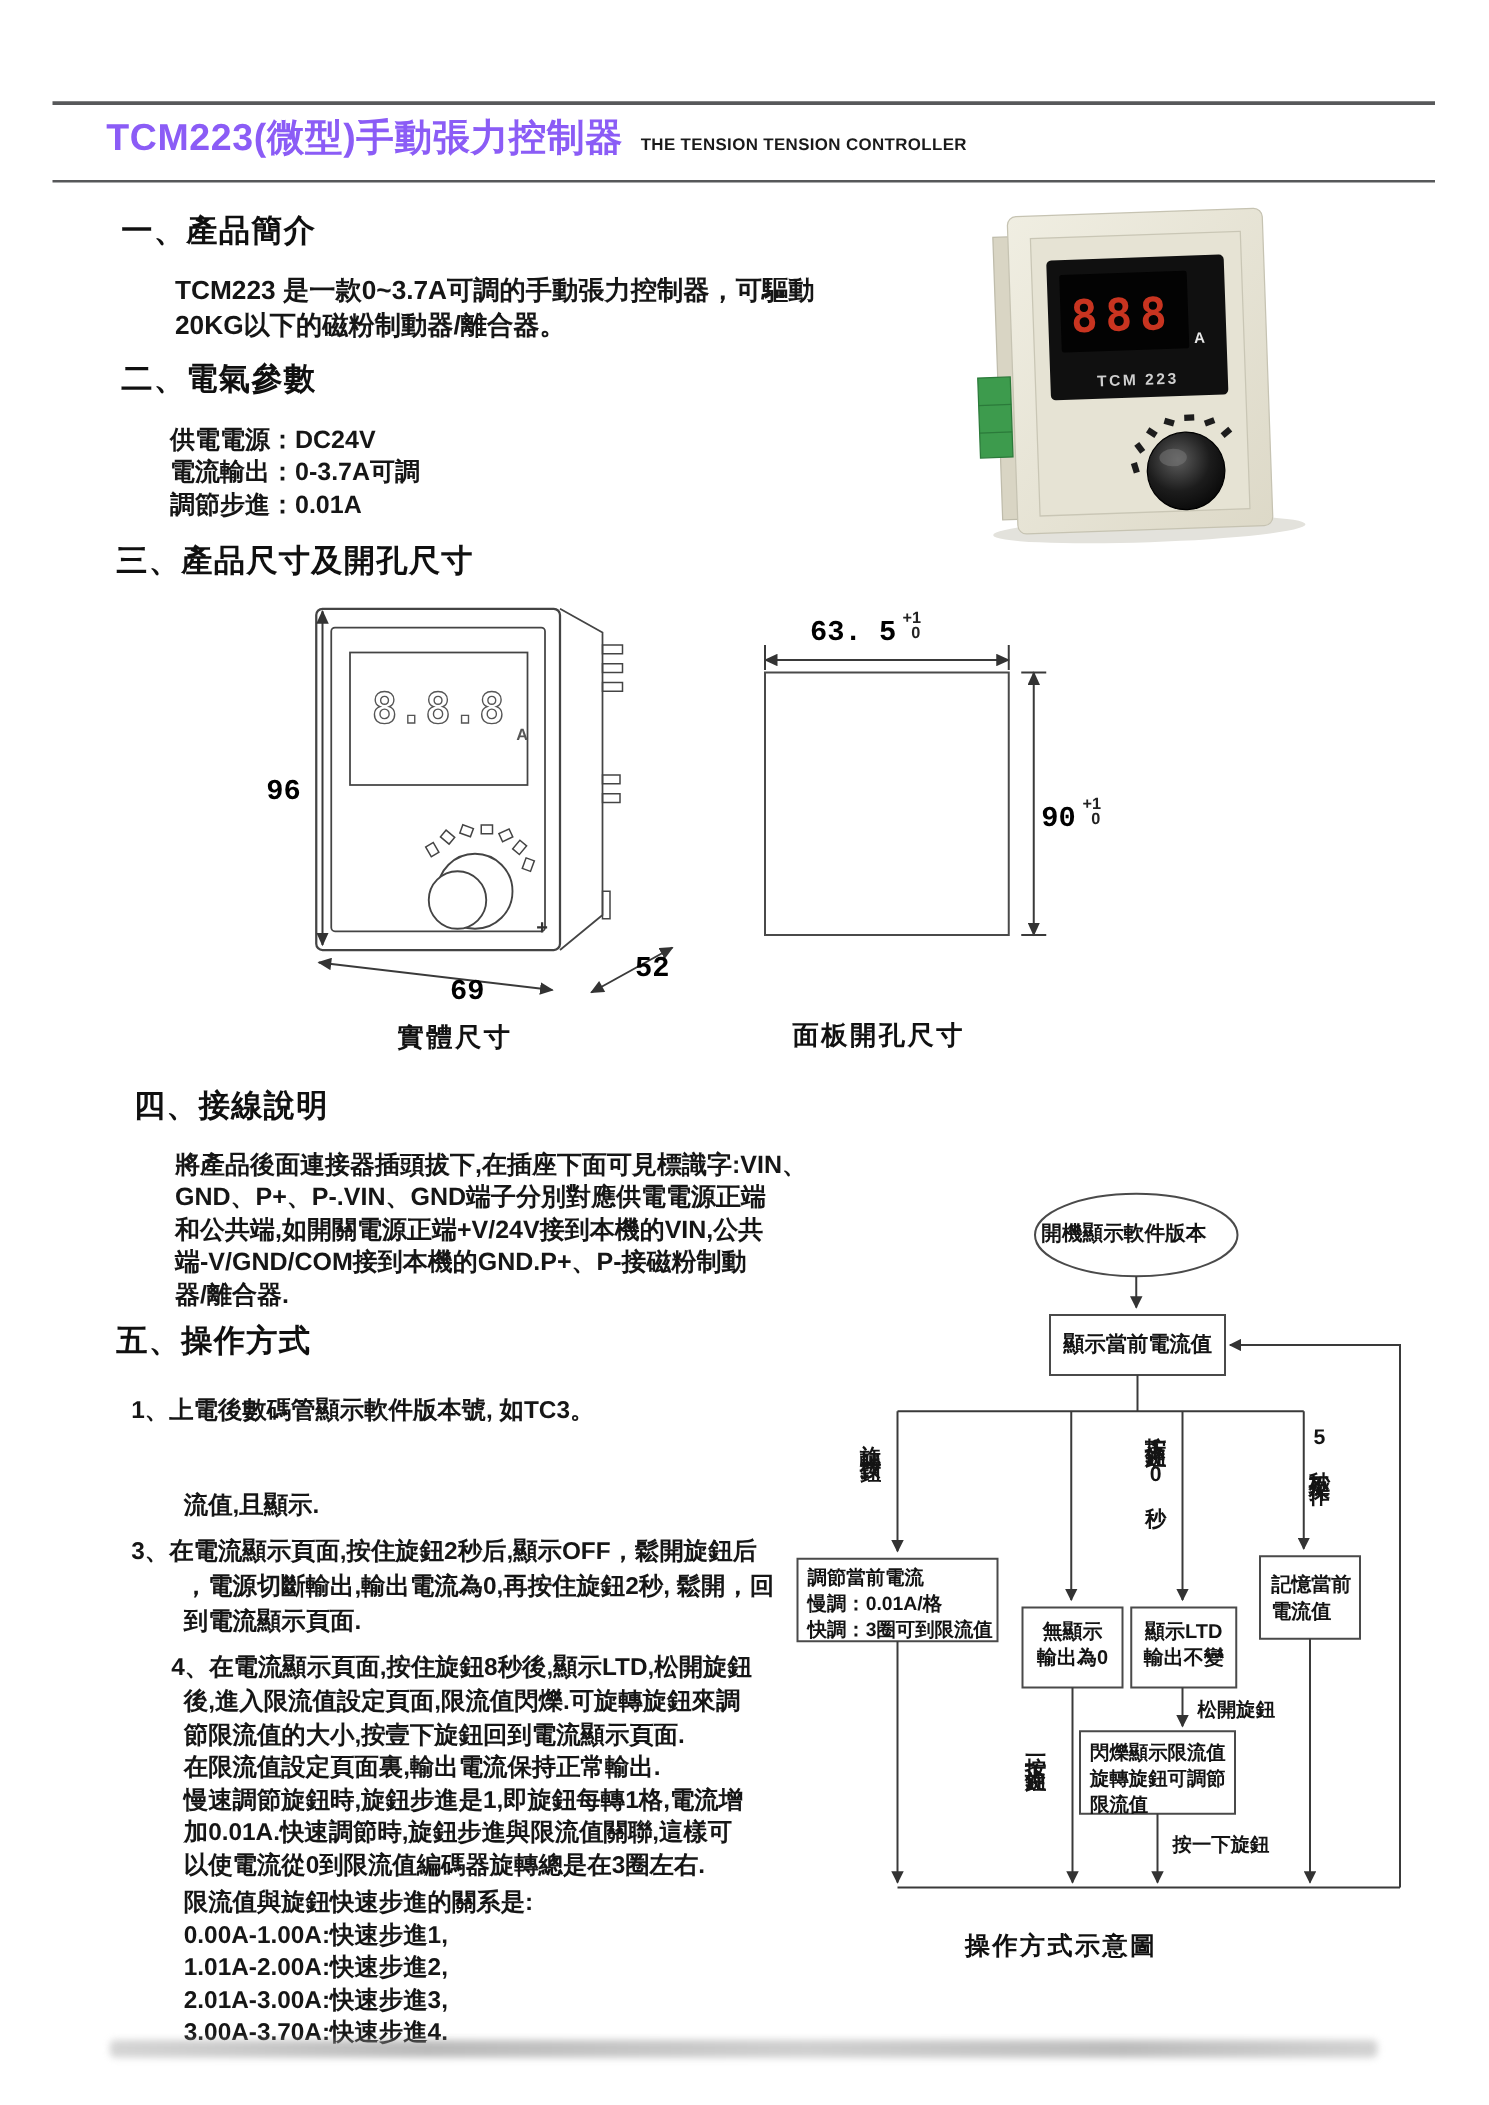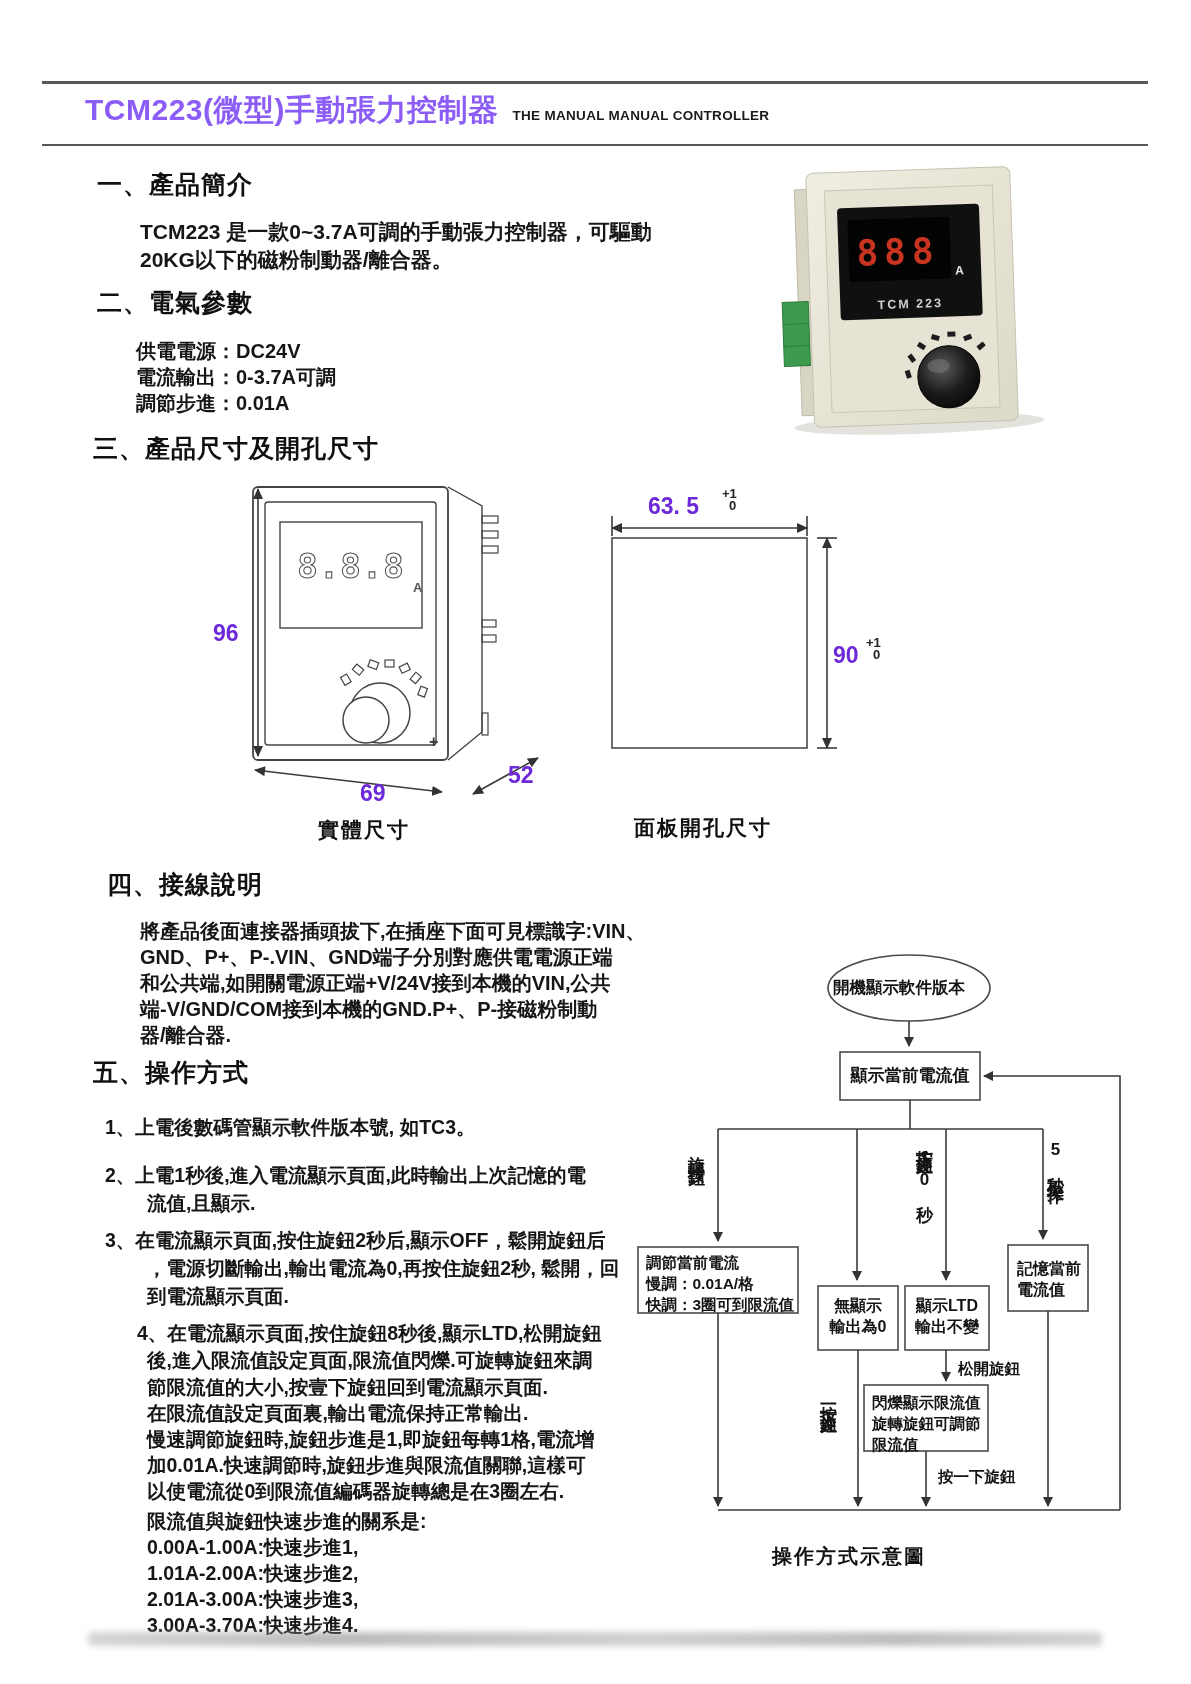--- a/index.html
+++ b/index.html
@@ -8,21 +8,21 @@
   .rule{position:absolute;background:#57585a;}
   .title-row{position:absolute;left:85px;top:90px;display:flex;align-items:baseline;white-space:nowrap;}
   .title-cn{font-size:30px;font-weight:800;letter-spacing:0.5px;color:#8b5cf6;}
   .title-en{font-size:13.5px;font-weight:700;margin-left:14px;color:#1a1a1a;letter-spacing:0.3px;}
   .h1{position:absolute;font-size:25px;font-weight:800;color:#101010;white-space:nowrap;letter-spacing:1px;}
   .tline{position:absolute;font-weight:700;white-space:nowrap;color:#161616;}
   .b21{font-size:21px;}
   .b20{font-size:20px;}
   .b195{font-size:19.5px;}
   .cap{position:absolute;font-size:21px;font-weight:800;color:#111;white-space:nowrap;letter-spacing:2px;}
-  .dim{position:absolute;font-size:23px;font-weight:600;color:#6d28d9;white-space:nowrap;font-family:Liberation Sans, sans-serif;}
+  .dim{position:absolute;font-size:23px;font-weight:600;color:#000000;white-space:nowrap;font-family:Liberation Mono, monospace;}
   .tol{position:absolute;display:flex;flex-direction:column;line-height:12px;font-size:13px;font-weight:600;color:#222;}
   .fc-text{position:absolute;font-weight:700;color:#141414;font-size:16px;line-height:21px;}
   .fc-center{text-align:center;}
   .vlabel{position:absolute;writing-mode:vertical-rl;text-orientation:upright;font-weight:700;
           font-size:17px;color:#141414;letter-spacing:5px;line-height:17px;}
   .blurband{position:absolute;left:88px;top:1632px;width:1014px;height:14px;border-radius:4px;
             background:linear-gradient(90deg,#b9b9b9,#8d8d8d 25%,#b0b0b0 55%,#909090 80%,#b5b5b5);
             filter:blur(3px);opacity:.6;}
   svg{position:absolute;overflow:visible;}
   .ln{stroke:#3a3a3a;stroke-width:1.6;fill:none;}
@@ -31,21 +31,21 @@
   .seg{font-family:"DejaVu Sans Mono","Liberation Mono",monospace;font-weight:700;}
 </style>
 </head>
 <body>
 
 <div class="page">
 
   <div class="rule" style="left:42px;top:81px;width:1106px;height:3px;"></div>
   <div class="title-row">
     <span class="title-cn">TCM223(微型)手動張力控制器</span>
-    <span class="title-en">THE MANUAL MANUAL CONTROLLER</span>
+    <span class="title-en">THE TENSION TENSION CONTROLLER</span>
   </div>
   <div class="rule" style="left:42px;top:144px;width:1106px;height:2px;"></div>
 
   <div class="h1" style="left:97px;top:168px;">一、產品簡介</div>
   <div class="tline b21" style="left:140px;top:218px;">TCM223 是一款0~3.7A可調的手動張力控制器，可驅動</div>
   <div class="tline b21" style="left:140px;top:246px;">20KG以下的磁粉制動器/離合器。</div>
 
   <div class="h1" style="left:97px;top:286px;">二、電氣參數</div>
   <div class="tline b20" style="left:136px;top:338px;">供電電源：DC24V</div>
   <div class="tline b20" style="left:136px;top:364px;">電流輸出：0-3.7A可調</div>
@@ -176,21 +176,20 @@
   <div class="h1" style="left:107px;top:868px;">四、接線說明</div>
   <div class="tline b20" style="left:140px;top:918px;">將產品後面連接器插頭拔下,在插座下面可見標識字:VIN、</div>
   <div class="tline b20" style="left:140px;top:944px;">GND、P+、P-.VIN、GND端子分別對應供電電源正端</div>
   <div class="tline b20" style="left:140px;top:970px;">和公共端,如開關電源正端+V/24V接到本機的VIN,公共</div>
   <div class="tline b20" style="left:140px;top:996px;">端-V/GND/COM接到本機的GND.P+、P-接磁粉制動</div>
   <div class="tline b20" style="left:140px;top:1022px;">器/離合器.</div>
 
   <div class="h1" style="left:93px;top:1056px;">五、操作方式</div>
   <div class="tline b195" style="left:105px;top:1114px;">1、上電後數碼管顯示軟件版本號, 如TC3。</div>
 
-  <div class="tline b195" style="left:105px;top:1162px;">2、上電1秒後,進入電流顯示頁面,此時輸出上次記憶的電</div>
   <div class="tline b195" style="left:147px;top:1190px;">流值,且顯示.</div>
 
   <div class="tline b195" style="left:105px;top:1227px;">3、在電流顯示頁面,按住旋鈕2秒后,顯示OFF，鬆開旋鈕后</div>
   <div class="tline b195" style="left:147px;top:1255px;">，電源切斷輸出,輸出電流為0,再按住旋鈕2秒, 鬆開，回</div>
   <div class="tline b195" style="left:147px;top:1283px;">到電流顯示頁面.</div>
 
   <div class="tline b195" style="left:105px;top:1320px;margin-left:32px;">4、在電流顯示頁面,按住旋鈕8秒後,顯示LTD,松開旋鈕</div>
   <div class="tline b195" style="left:147px;top:1347px;">後,進入限流值設定頁面,限流值閃爍.可旋轉旋鈕來調</div>
   <div class="tline b195" style="left:147px;top:1374px;">節限流值的大小,按壹下旋鈕回到電流顯示頁面.</div>
   <div class="tline b195" style="left:147px;top:1400px;">在限流值設定頁面裏,輸出電流保持正常輸出.</div>

